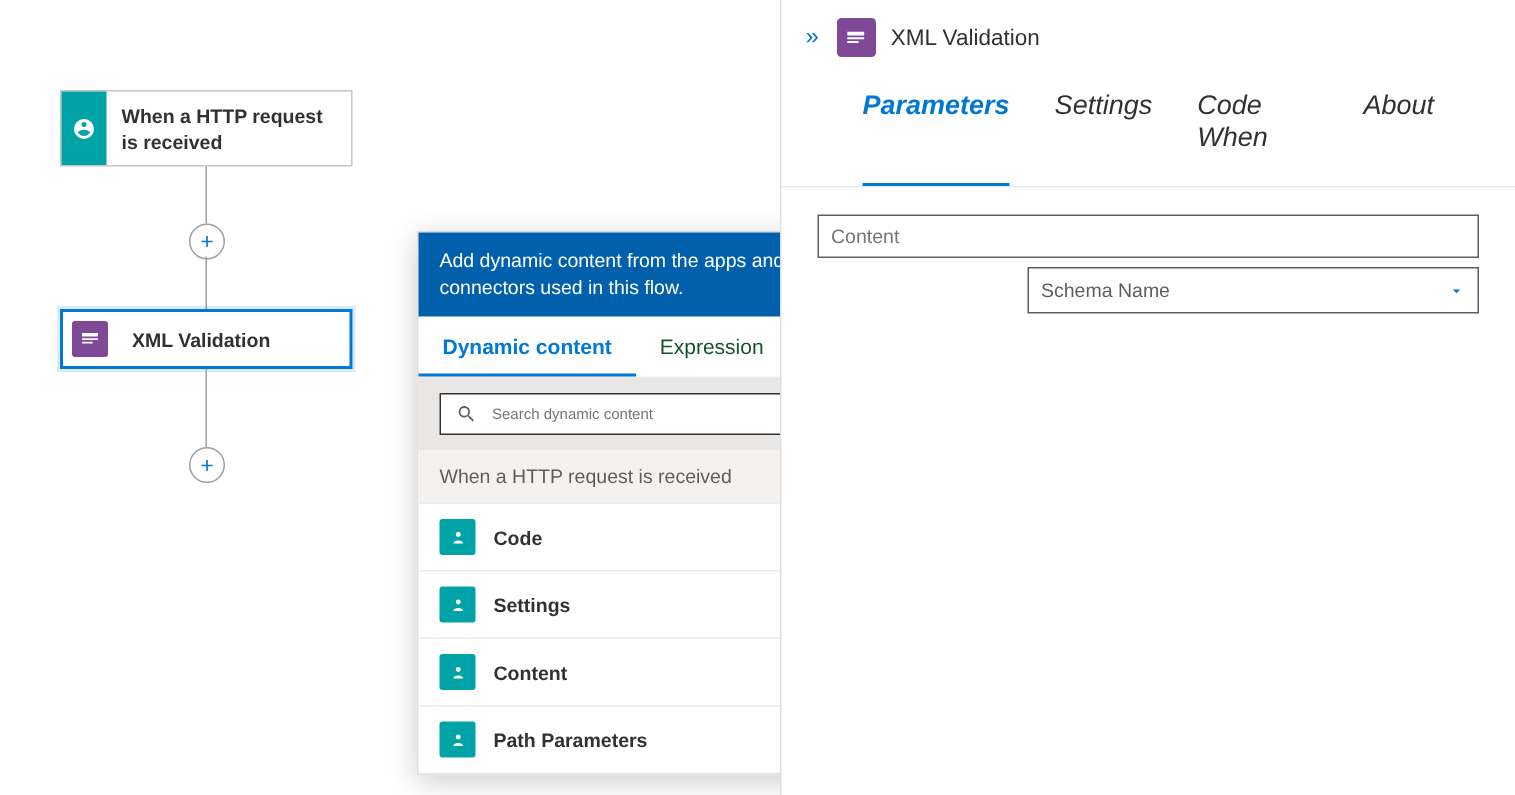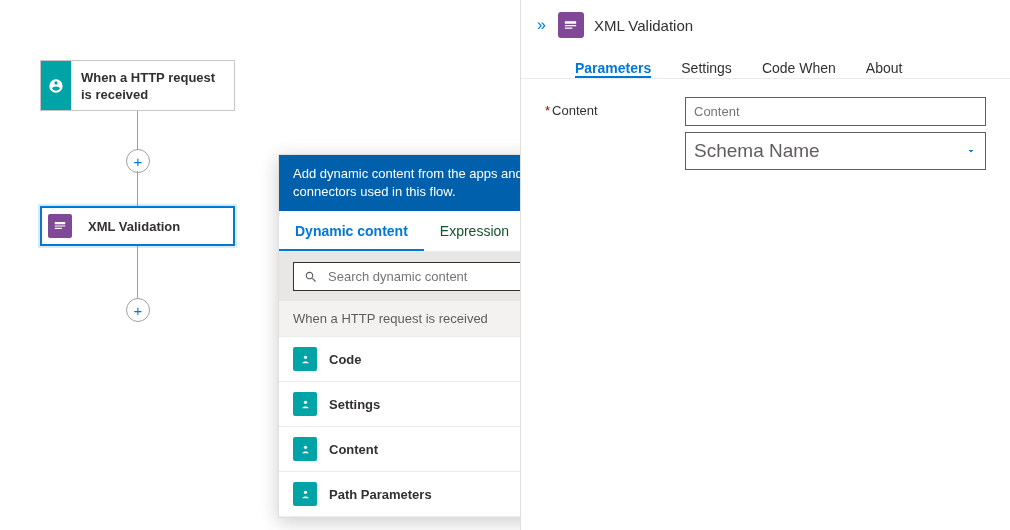--- a/index.html
+++ b/index.html
@@ -33,47 +33,47 @@
   .dynpop { position: absolute; left: 278px; top: 154px; width: 388px; background: #fff; box-shadow: 0 4px 18px rgba(0,0,0,.2); border: 1px solid #e1dfdd; }
   .dynpop .banner { background: #0060ac; color: #fff; padding: 10px 14px; display: flex; justify-content: space-between; align-items: flex-start; font-size: 13px; }
   .dynpop .banner .msg { max-width: 280px; line-height: 18px; }
   .dynpop .banner .hidebtn { font-size: 13px; cursor: pointer; text-align: right; white-space: nowrap; }
   .dynpop .tabs { display: flex; border-bottom: 1px solid #edebe9; }
   .dynpop .tabs .tab { padding: 12px 16px 10px; font-size: 14px; color: #14532d; cursor: pointer; }
   .dynpop .tabs .tab.active { color: #0078d4; border-bottom: 2px solid #0078d4; font-weight: 700; }
   .dynpop .searchwrap { background: #e9e7e5; padding: 10px 14px; }
   .dynpop .searchbox { background: #fff; border: 1px solid #323130; display: flex; align-items: center; padding: 6px 10px; }
   .dynpop .searchbox svg { width: 14px; height: 14px; fill: #605e5c; flex: none; }
-  .dynpop .searchbox input { border: 0; outline: 0; flex: 1; margin-left: 10px; font-size: 13px; color: #605e5c; }
+  .dynpop .searchbox input { border: 0; outline: 0; flex: 1; margin-left: 10px; font-size: 10px; color: #605e5c; }
   .dynpop .group-head { background: #f3f2f1; padding: 10px 14px; font-size: 13px; color: #605e5c; display: flex; justify-content: space-between; border-bottom: 1px solid #edebe9; }
   .dynpop .group-head .seeless { color: #0078d4; cursor: pointer; font-size: 12px; }
   .dynpop .item { display: flex; align-items: center; padding: 10px 14px; border-bottom: 1px solid #edebe9; cursor: pointer; }
   .dynpop .item .iic { width: 24px; height: 24px; background: #00a4a6; border-radius: 2px; display:flex; align-items:center; justify-content:center; margin-right: 12px; }
   .dynpop .item .iic svg { width: 13px; height: 13px; fill: #fff; }
   .dynpop .item span { font-size: 13px; font-weight: 600; }
 
   
   .rightpanel { position: absolute; left: 520px; top: 0; right: 0; bottom: 0; border-left: 1px solid #e1dfdd; background: #fff; }
   .rp-head { display: flex; align-items: center; padding: 12px 16px 8px; }
   .rp-head .chev { color: #0078d4; font-size: 16px; cursor: pointer; margin-right: 12px; }
   .rp-head .iic { width: 26px; height: 26px; background: #804998; border-radius: 3px; display:flex; align-items:center; justify-content:center; margin-right: 10px; }
   .rp-head .iic svg { width: 15px; height: 15px; fill: #fff; }
   .rp-head .title { font-size: 15px; }
   .rp-tabs { display: flex; gap: 30px; padding: 6px 54px 0; border-bottom: 1px solid #edebe9; }
-  .rp-tabs .t { font-size: 14px; padding: 8px 0 0; cursor: pointer; color: #323130; }
+  .rp-tabs .t { font-size: 18px; padding: 8px 0 22px; cursor: pointer; color: #323130; font-style: italic; }
   .rp-tabs .t.active { color: #0078d4; border-bottom: 2px solid #0078d4; font-weight: 600; }
   .rp-body { padding: 18px 24px; }
   .frow { display: flex; align-items: flex-start; margin-bottom: 6px; }
   .frow .flabel { width: 140px; font-size: 13px; color: #323130; padding-top: 6px; }
   .frow .req { color: #a80000; margin-right: 2px; }
   .frow .fctrl { flex: 1; }
   .frow input[type=text] { width: 100%; border: 1px solid #605e5c; padding: 6px 8px; font-size: 13px; }
   .adddyn { text-align: right; font-size: 12.5px; color: #0078d4; padding: 4px 0 10px; cursor: pointer; }
   .adddyn .plusicon { display:inline-block; width:14px; height:14px; background:#0078d4; color:#fff; font-size:12px; line-height:14px; text-align:center; margin-left:4px; vertical-align:-2px; }
-  .selectbox { width: 100%; border: 1px solid #605e5c; padding: 7px 8px; font-size: 19px; color: #605e5c; display:flex; justify-content:space-between; align-items:center; cursor:pointer; }
+  .selectbox { width: 100%; border: 1px solid #605e5c; padding: 7px 8px; font-size: 13px; color: #605e5c; display:flex; justify-content:space-between; align-items:center; cursor:pointer; }
   .selectbox svg { width: 12px; height: 12px; fill: #0078d4; }
 </style>
 </head>
 <body>
 
 <div class="canvas">
   <div class="node http">
     <div class="icon-box">
       <svg viewBox="0 0 24 24">
           <path d="M12 2a10 10 0 100 20 10 10 0 000-20zm0 3a2.5 2.5 0 110 5 2.5 2.5 0 010-5zm0 14c-2.5 0-4.7-1.3-6-3.2.1-2 4-3 6-3s5.9 1 6 3c-1.3 1.9-3.5 3.2-6 3.2z"></path>
@@ -169,21 +169,20 @@
     <div class="title">XML Validation</div>
   </div>
   <div class="rp-tabs">
     <div class="t active">Parameters</div>
     <div class="t">Settings</div>
     <div class="t">Code When</div>
     <div class="t">About</div>
   </div>
   <div class="rp-body">
     <div class="frow">
-      <div class="flabel"><span class="req">*</span><span>Content</span></div>
       <div class="fctrl">
         <input type="text" placeholder="Content" style="">
       </div>
     </div>
     <div class="frow">
       <div class="flabel"></div>
       <div class="fctrl">
         <div class="selectbox">
           <span>Schema Name</span>
           <svg viewBox="0 0 24 24">

